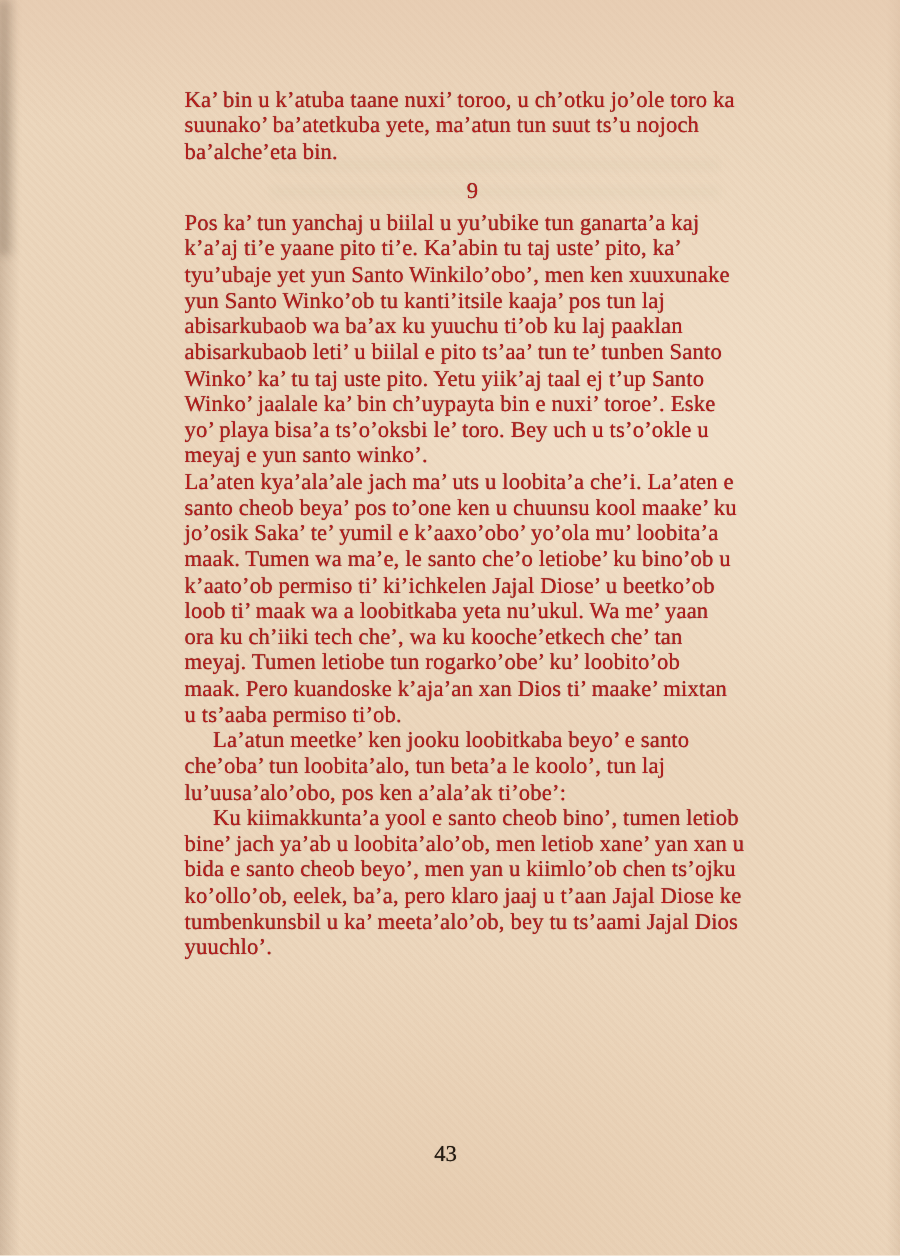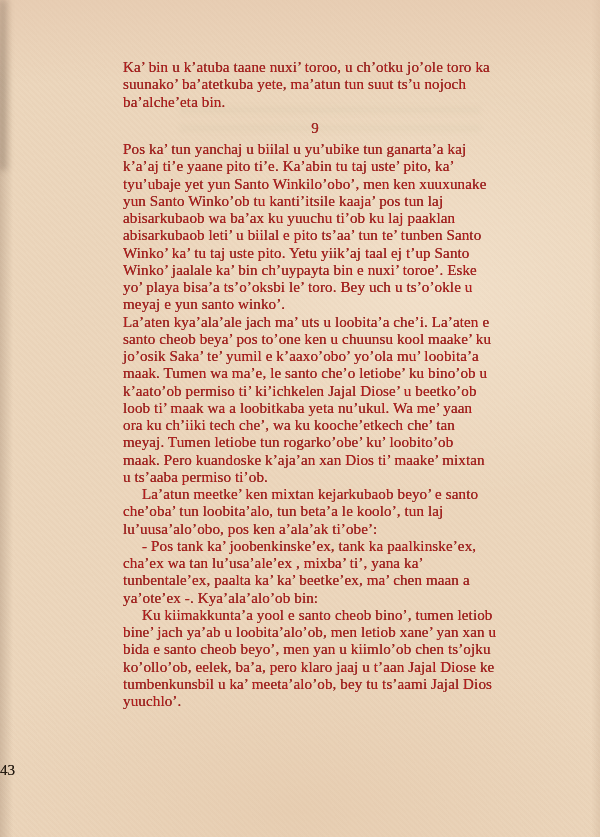--- a/index.html
+++ b/index.html
@@ -65,21 +65,21 @@
   }
   .heading {
     margin: 9px 0 4px 0;
     text-align: center;
   }
   .pagenum {
     position: absolute;
     top: 762px;
     left: 0;
     width: 594px;
-    text-align: left;
+    text-align: center;
     color: #241b12;
     font-size: 15.1px;
     text-shadow: 0 0 0.55px rgba(36,27,18,0.85);
   }
 </style>
 </head>
 <body>
 
 <div class="paper"></div>
 <div class="bleed"></div>
@@ -102,27 +102,23 @@
   <p class="para">La’aten kya’ala’ale jach ma’ uts u loobita’a che’i. La’aten e
 santo cheob beya’ pos to’one ken u chuunsu kool maake’ ku
 jo’osik Saka’ te’ yumil e k’aaxo’obo’ yo’ola mu’ loobita’a
 maak. Tumen wa ma’e, le santo che’o letiobe’ ku bino’ob u
 k’aato’ob permiso ti’ ki’ichkelen Jajal Diose’ u beetko’ob
 loob ti’ maak wa a loobitkaba yeta nu’ukul. Wa me’ yaan
 ora ku ch’iiki tech che’, wa ku kooche’etkech che’ tan
 meyaj. Tumen letiobe tun rogarko’obe’ ku’ loobito’ob
 maak. Pero kuandoske k’aja’an xan Dios ti’ maake’ mixtan
 u ts’aaba permiso ti’ob.</p>
-  <p class="para indent">La’atun meetke’ ken mixtan kejarkubaob beyo’ e santo
+  <p class="para indent">La’atun meetke’ ken jooku loobitkaba beyo’ e santo
 che’oba’ tun loobita’alo, tun beta’a le koolo’, tun laj
 lu’uusa’alo’obo, pos ken a’ala’ak ti’obe’:</p>
-  <p class="para indent">- Pos tank ka’ joobenkinske’ex, tank ka paalkinske’ex,
-cha’ex wa tan lu’usa’ale’ex , mixba’ ti’, yana ka’
-tunbentale’ex, paalta ka’ ka’ beetke’ex, ma’ chen maan a
-ya’ote’ex -. Kya’ala’alo’ob bin:</p>
   <p class="para indent">Ku kiimakkunta’a yool e santo cheob bino’, tumen letiob
 bine’ jach ya’ab u loobita’alo’ob, men letiob xane’ yan xan u
 bida e santo cheob beyo’, men yan u kiimlo’ob chen ts’ojku
 ko’ollo’ob, eelek, ba’a, pero klaro jaaj u t’aan Jajal Diose ke
 tumbenkunsbil u ka’ meeta’alo’ob, bey tu ts’aami Jajal Dios
 yuuchlo’.</p>
 </div>
 
 <div class="pagenum">43</div>
 

